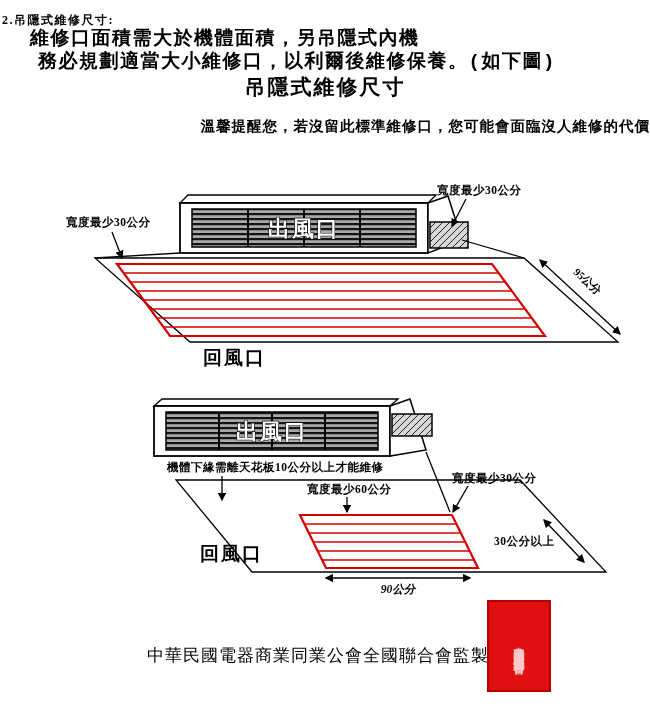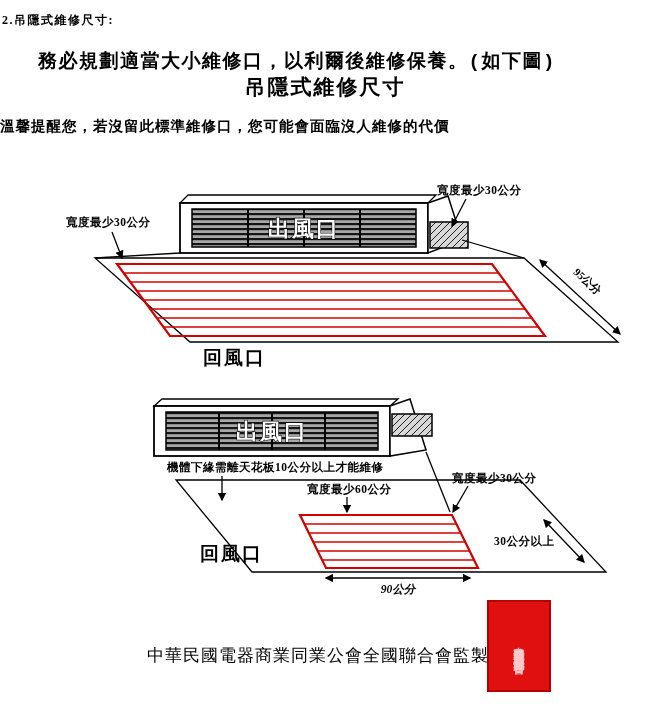--- a/index.html
+++ b/index.html
@@ -5,21 +5,21 @@
   html,body{margin:0;padding:0;background:#fff;}
   .page{
     position:relative;width:650px;height:717px;background:#ffffff;overflow:hidden;
     font-family:"Liberation Serif","DejaVu Serif",serif;color:#000;
   }
   .abs{position:absolute;}
   .h-title{left:2px;top:12px;font-size:12px;font-weight:bold;letter-spacing:1.5px;}
   .h-line1{left:30px;top:25px;font-size:19px;font-weight:bold;letter-spacing:1.5px;}
   .h-line2{left:38px;top:48px;font-size:19px;font-weight:bold;letter-spacing:1.5px;font-family:Liberation Mono, monospace;}
   .h-subtitle{left:0;top:73px;width:650px;text-align:center;font-size:21px;font-weight:bold;letter-spacing:2px;}
-  .h-reminder{left:0;top:117px;width:650px;text-align:left;font-size:14.5px;font-weight:bold;letter-spacing:1px;}
+  .h-reminder{left:0;top:117px;width:650px;text-align:right;font-size:14.5px;font-weight:bold;letter-spacing:1px;}
   .diag{position:absolute;left:0;}
   svg{font-family:"Liberation Serif","DejaVu Serif",serif;}
   svg text{fill:#000;}
   .dim{font-size:11.5px;font-weight:bold;letter-spacing:0.5px;}
   .dim-sm{font-size:11px;font-weight:bold;}
   .dim-it{font-size:11.5px;font-style:italic;font-weight:bold;}
   .big{font-size:19px;font-weight:bold;letter-spacing:2px;}
   .outlet{font-size:22px;font-weight:bold;letter-spacing:2px;fill:#fff;stroke:#000;stroke-width:1.1px;paint-order:stroke;}
   .blk{stroke:#000;fill:none;stroke-width:1.3;}
   .redpoly{stroke:var(--annotation-red,#d40000);stroke-width:2.2;fill:none;}
@@ -31,20 +31,21 @@
     color:#ffc9c9;font-weight:bold;}
   .f-supervised{left:88px;top:644px;width:460px;text-align:center;font-size:17px;letter-spacing:1px;}
   .f-source{left:4px;top:698px;font-size:9.5px;font-weight:bold;letter-spacing:0.5px;}
 </style>
 </head>
 <body>
 
 <div class="page">
 
   <div class="abs h-title">2.吊隱式維修尺寸:</div>
+  <div class="abs h-line1">維修口面積需大於機體面積，另吊隱式內機</div>
   <div class="abs h-line2">務必規劃適當大小維修口，以利爾後維修保養。(如下圖)</div>
   <div class="abs h-subtitle">吊隱式維修尺寸</div>
   <div class="abs h-reminder">溫馨提醒您，若沒留此標準維修口，您可能會面臨沒人維修的代價</div>
 
   <svg class="diag" style="top:168px" width="650" height="222" viewBox="0 0 650 222">
     <defs>
       <pattern id="stripe1" width="8" height="5" patternUnits="userSpaceOnUse">
         <rect width="8" height="5" fill="#a8a8a8"></rect>
         <rect width="8" height="2.2" fill="#141414"></rect>
       </pattern>

